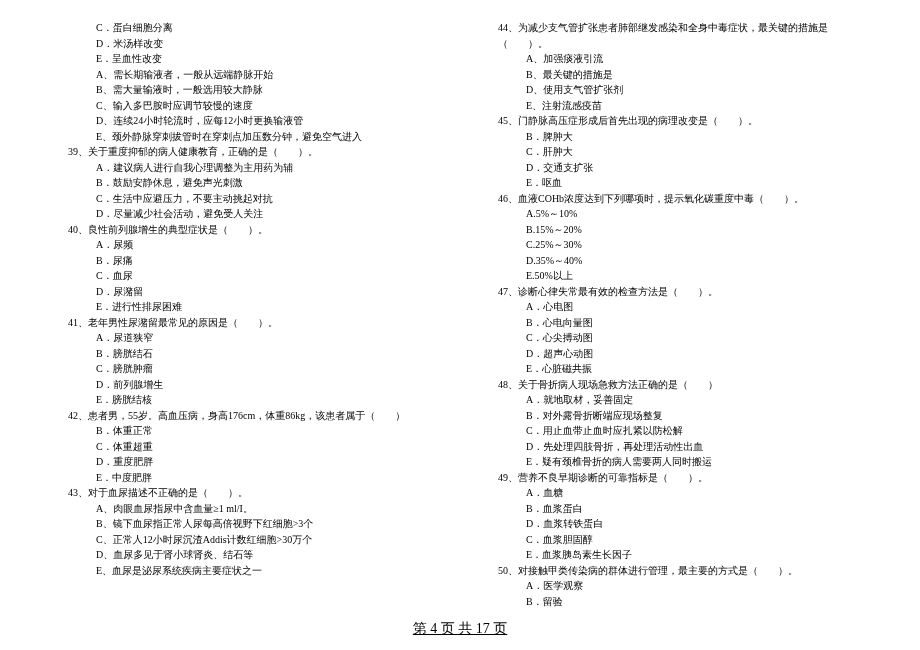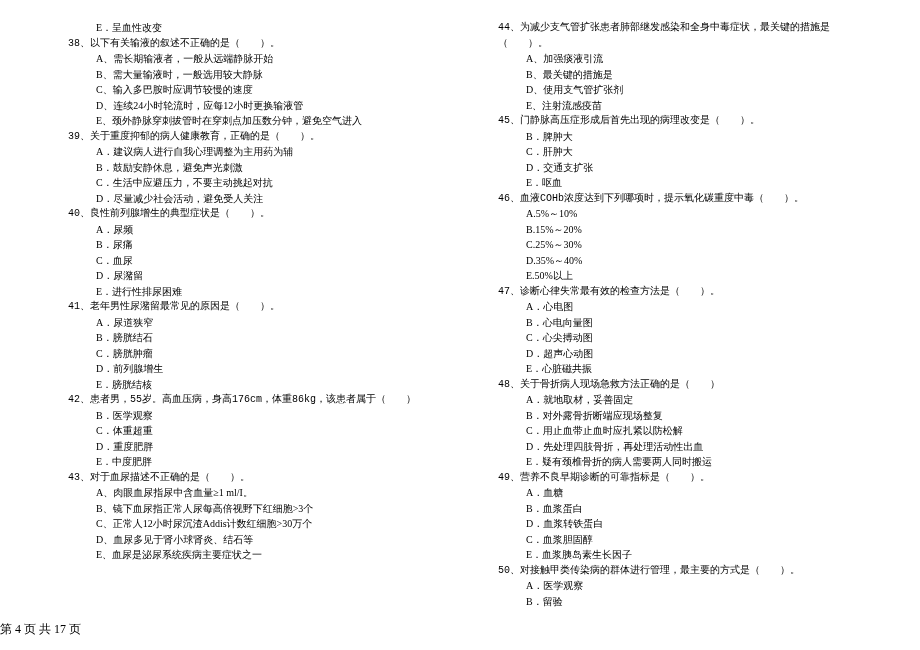--- a/index.html
+++ b/index.html
@@ -20,37 +20,39 @@
   }
   .col {
     flex: 1;
     line-height: 1.55;
   }
   .opt {
     padding-left: 36px;
   }
   .q {
     padding-left: 8px;
-    font-family: Liberation Mono, monospace;
   }
   .footer {
     position: absolute;
     bottom: 12px;
     width: 100%;
-    font-size: 12px;
+    text-align: center;
+    font-size: 14px;
+    text-decoration: underline;
   }
 </style>
 </head>
 <body>
 
 <div class="page">
   <div class="col">
+    <div class="opt">C．蛋白细胞分离</div>
+    <div class="opt">D．米汤样改变</div>
     <div class="opt">E．呈血性改变</div>
 
-    <div class="q">38、以下有关输液的叙述不正确的是（　　）。</div>
     <div class="opt">A、需长期输液者，一般从远端静脉开始</div>
     <div class="opt">B、需大量输液时，一般选用较大静脉</div>
     <div class="opt">C、输入多巴胺时应调节较慢的速度</div>
     <div class="opt">D、连续24小时轮流时，应每12小时更换输液管</div>
     <div class="opt">E、颈外静脉穿刺拔管时在穿刺点加压数分钟，避免空气进入</div>
 
     <div class="q">39、关于重度抑郁的病人健康教育，正确的是（　　）。</div>
     <div class="opt">A．建议病人进行自我心理调整为主用药为辅</div>
     <div class="opt">B．鼓励安静休息，避免声光刺激</div>
     <div class="opt">C．生活中应避压力，不要主动挑起对抗</div>
@@ -64,21 +66,21 @@
     <div class="opt">E．进行性排尿困难</div>
 
     <div class="q">41、老年男性尿潴留最常见的原因是（　　）。</div>
     <div class="opt">A．尿道狭窄</div>
     <div class="opt">B．膀胱结石</div>
     <div class="opt">C．膀胱肿瘤</div>
     <div class="opt">D．前列腺增生</div>
     <div class="opt">E．膀胱结核</div>
 
     <div class="q">42、患者男，55岁。高血压病，身高176cm，体重86kg，该患者属于（　　）</div>
-    <div class="opt">B．医学观察</div>
+    <div class="opt">B．体重正常</div>
     <div class="opt">C．体重超重</div>
     <div class="opt">D．重度肥胖</div>
     <div class="opt">E．中度肥胖</div>
 
     <div class="q">43、对于血尿描述不正确的是（　　）。</div>
     <div class="opt">A、肉眼血尿指尿中含血量≥1 ml/I。</div>
     <div class="opt">B、镜下血尿指正常人尿每高倍视野下红细胞&gt;3个</div>
     <div class="opt">C、正常人12小时尿沉渣Addis计数红细胞&gt;30万个</div>
     <div class="opt">D、血尿多见于肾小球肾炎、结石等</div>
     <div class="opt">E、血尿是泌尿系统疾病主要症状之一</div>

